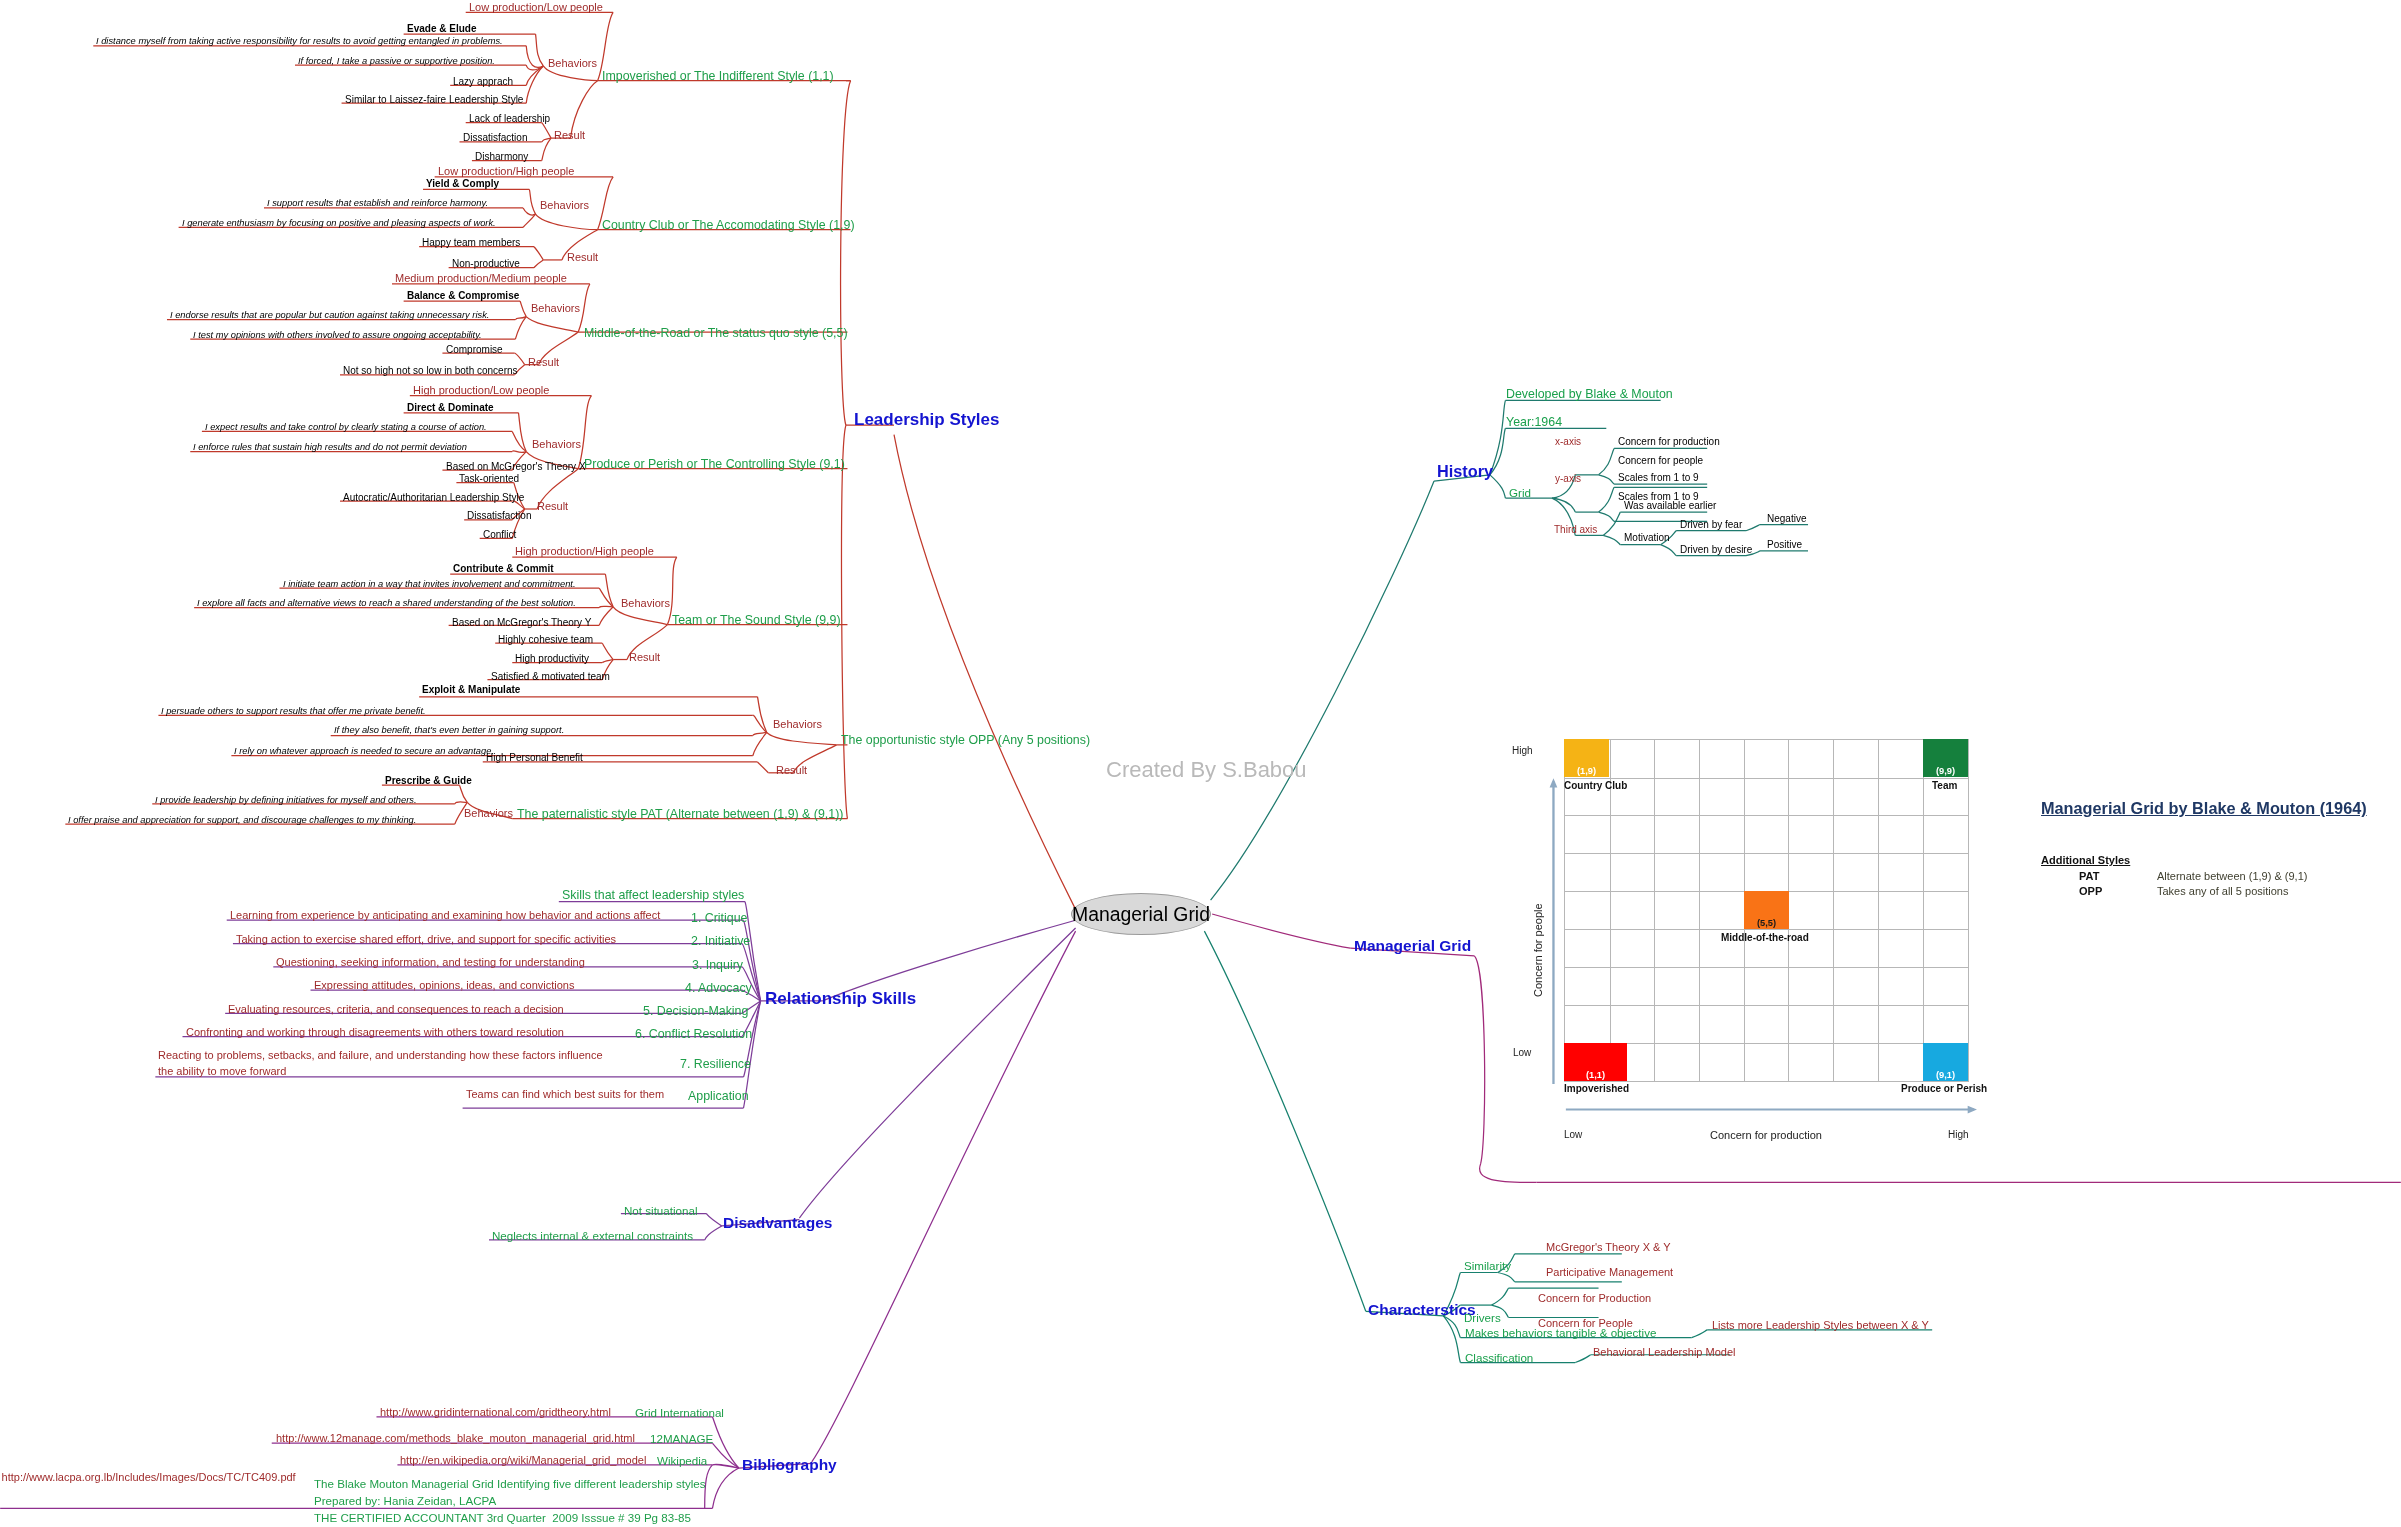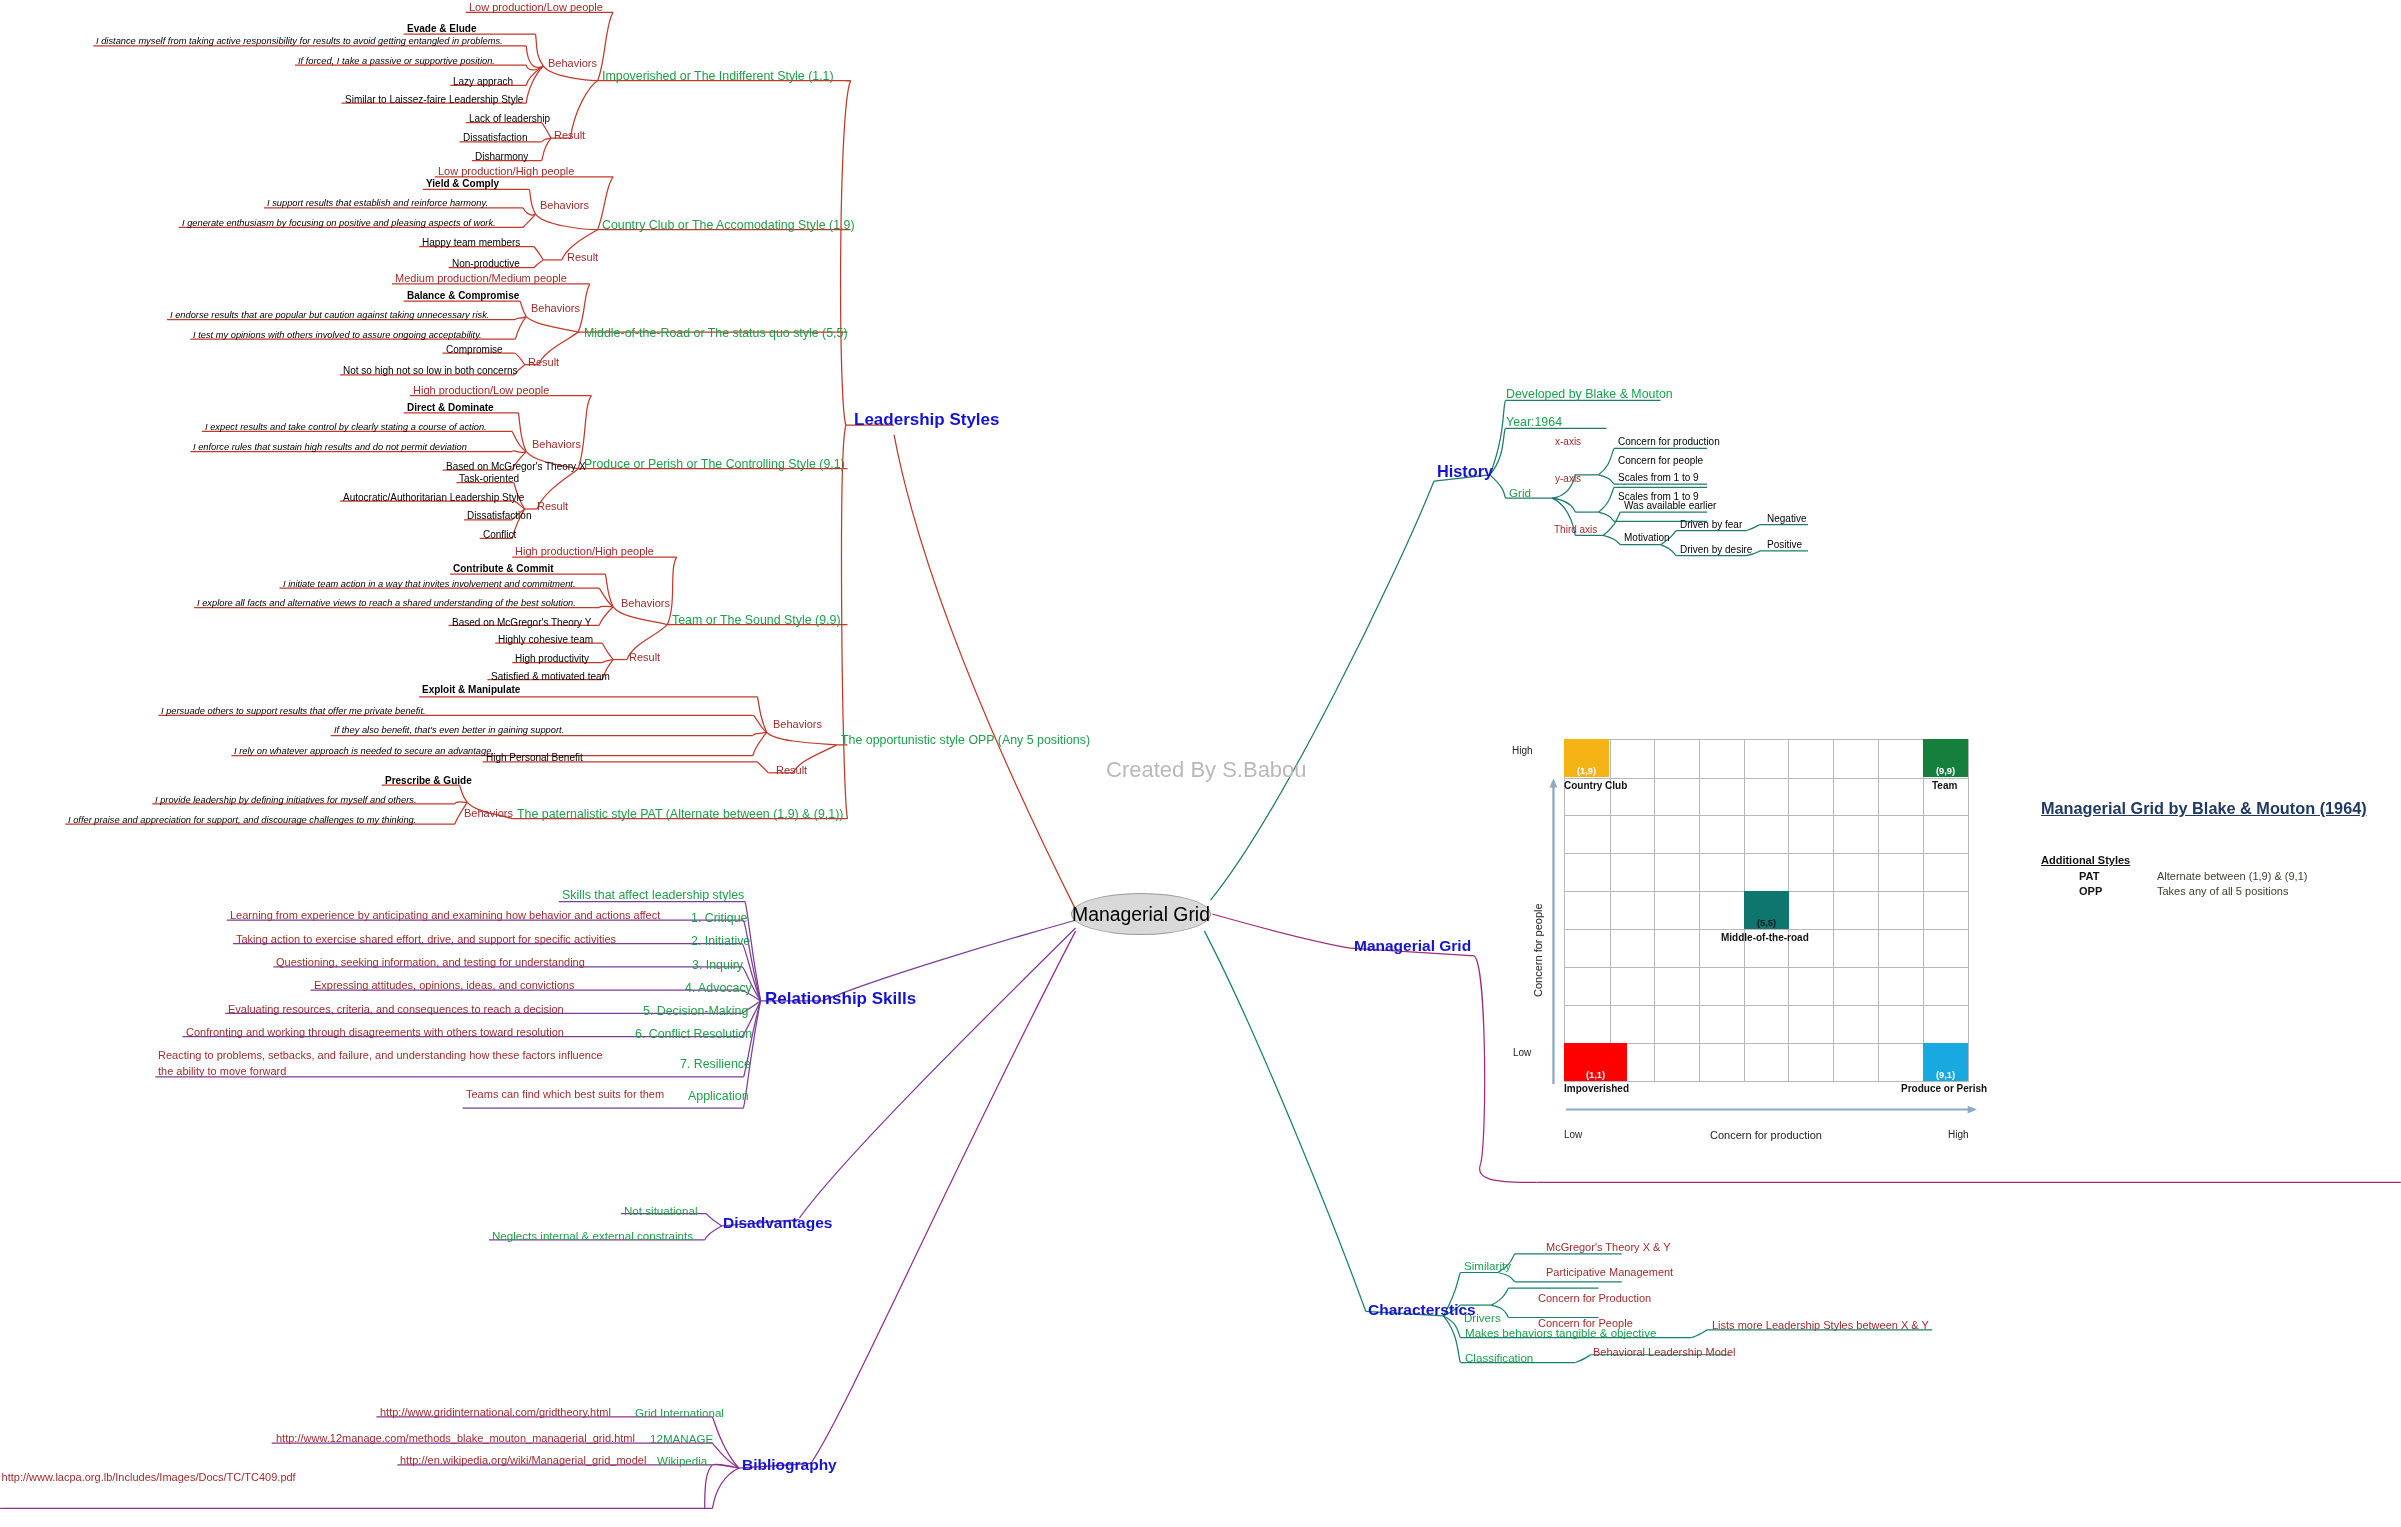--- a/index.html
+++ b/index.html
@@ -405,20 +405,23 @@
 
   <div class="nd c-grn" style="left:624px;top:1205px;font-size:11.6px;">Not situational</div>
   <div class="nd c-grn" style="left:492px;top:1230px;font-size:11.6px;">Neglects internal &amp; external constraints</div>
 
   <div class="nd c-grn" style="left:635px;top:1407px;font-size:11.6px;">Grid International</div>
   <div class="nd c-red" style="left:380px;top:1407px;font-size:11px;">http://www.gridinternational.com/gridtheory.html</div>
   <div class="nd c-grn" style="left:650px;top:1433px;font-size:11.6px;">12MANAGE</div>
   <div class="nd c-red" style="left:276px;top:1433px;font-size:11px;">http://www.12manage.com/methods_blake_mouton_managerial_grid.html</div>
   <div class="nd c-grn" style="left:657px;top:1455px;font-size:11.6px;">Wikipedia</div>
   <div class="nd c-red" style="left:400px;top:1455px;font-size:11px;">http://en.wikipedia.org/wiki/Managerial_grid_model</div>
+  <div class="nd c-grn" style="left:314px;top:1476px;font-size:11.6px;line-height:1.45;">The Blake Mouton Managerial Grid Identifying five different leadership styles
+Prepared by: Hania Zeidan, LACPA
+THE CERTIFIED ACCOUNTANT 3rd Quarter  2009 Isssue # 39 Pg 83-85</div>
   <div class="nd c-red" style="left:1.6px;top:1472px;font-size:11px;">http://www.lacpa.org.lb/Includes/Images/Docs/TC/TC409.pdf</div>
 
   <div class="nd c-grn2" style="left:1506px;top:388px;font-size:12.4px;">Developed by Blake &amp; Mouton</div>
   <div class="nd c-grn2" style="left:1506px;top:416px;font-size:12.4px;">Year:1964</div>
   <div class="nd c-grn2" style="left:1509px;top:487px;font-size:11.6px;">Grid</div>
   <div class="nd c-red" style="left:1555px;top:437px;font-size:10px;">x-axis</div>
   <div class="nd c-blk" style="left:1618px;top:437px;font-size:10px;">Concern for production</div>
   <div class="nd c-blk" style="left:1618px;top:473px;font-size:10px;">Scales from 1 to 9</div>
   <div class="nd c-red" style="left:1555px;top:474px;font-size:10px;">y-axis</div>
   <div class="nd c-blk" style="left:1618px;top:456px;font-size:10px;">Concern for people</div>
@@ -538,21 +541,21 @@
     <div class="sq" style="left:85px;top:6.2px;width:45px;height:38px;background:#f5b315;">
       <span class="sqlbl">(1,9)</span>
     </div>
     <div class="sqname" style="left:85px;top:47px;">Country Club</div>
 
     <div class="sq" style="left:444px;top:6.2px;width:45px;height:38px;background:#15803d;">
       <span class="sqlbl">(9,9)</span>
     </div>
     <div class="sqname" style="left:453px;top:47px;">Team</div>
 
-    <div class="sq" style="left:265px;top:158px;width:45px;height:38px;background:#0f766e;">
+    <div class="sq" style="left:265px;top:158px;width:45px;height:38px;background:#f97316;">
       <span class="sqlbl" style="color:#1a1a1a;">(5,5)</span>
     </div>
     <div class="sqname" style="left:242px;top:199px;">Middle-of-the-road</div>
 
     <div class="sq" style="left:85px;top:310px;width:63px;height:38px;background:#ff0000;">
       <span class="sqlbl">(1,1)</span>
     </div>
     <div class="sqname" style="left:85px;top:350px;">Impoverished</div>
 
     <div class="sq" style="left:444px;top:310px;width:45px;height:38px;background:#17a9e0;">

